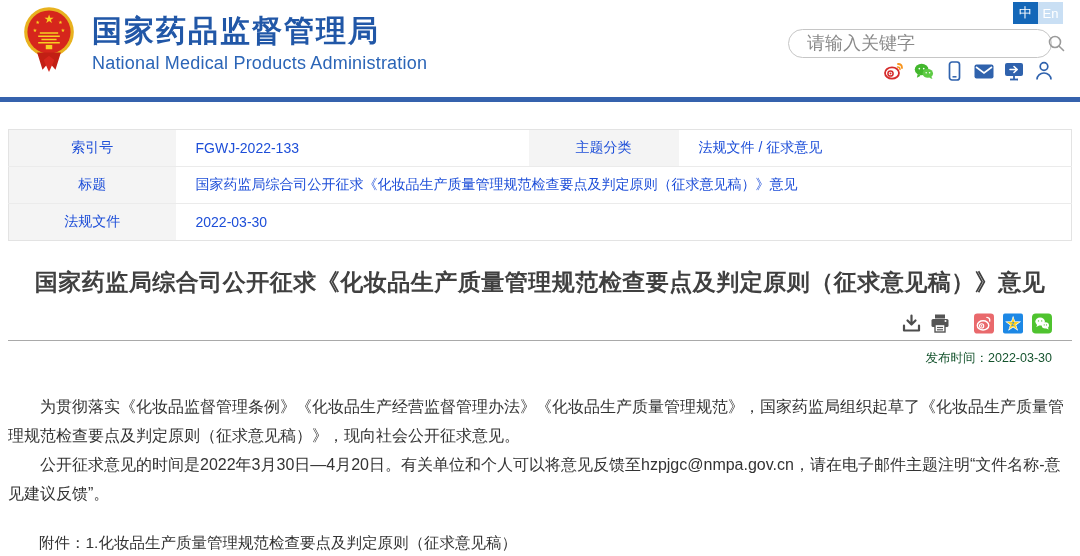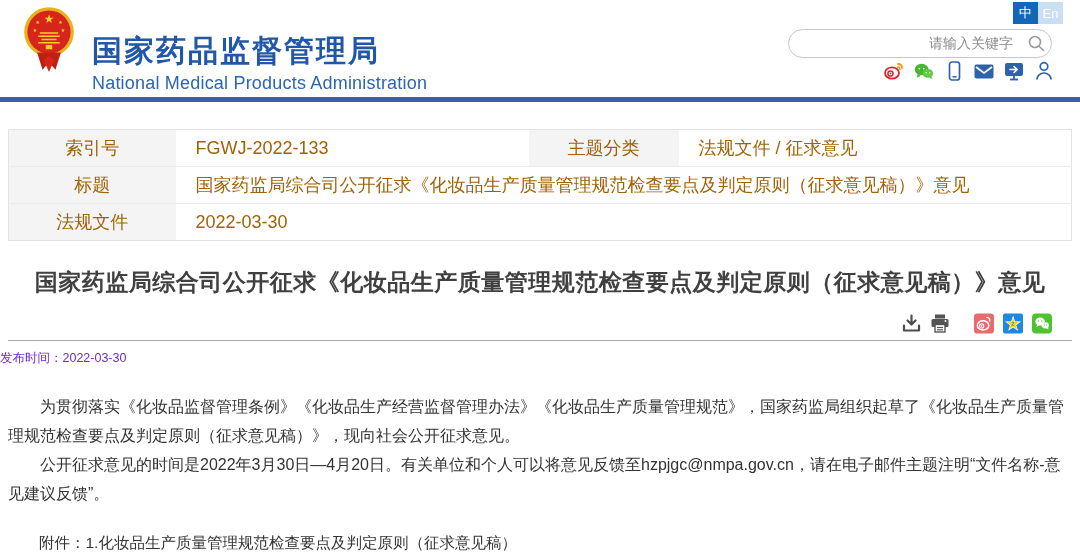--- a/index.html
+++ b/index.html
@@ -2,56 +2,56 @@
 <html lang="zh"><head>
 <meta charset="utf-8">
 <style>
   * { box-sizing: border-box; margin: 0; padding: 0; }
   html,body { width:1080px; height:556px; background:#fff; overflow:hidden;
     font-family:"Liberation Sans","DejaVu Sans",sans-serif; }
   
   .header { position:relative; height:97px; background:#fff; }
   .logo-group { position:absolute; left:22px; top:6px; display:flex; align-items:flex-start; }
   .emblem { width:54px; height:66px; }
-  .site-names { margin-left:16px; padding-top:8px;margin-top:20px; }
+  .site-names { margin-left:16px; padding-top:8px; }
   .site-name { font-size:30px; font-weight:bold; color:#2157a7; letter-spacing:2px; line-height:34px; }
   .site-name-en { font-size:18px; color:#2b65b7; margin-top:5px; letter-spacing:0.2px; }
   .lang-toggle { position:absolute; top:2px; right:17px; display:flex; }
   .lang-btn { width:25px; height:22px; display:flex; align-items:center; justify-content:center;
     font-size:13px; color:#fff; cursor:pointer; }
   .lang-zh { background:#1467b8; }
   .lang-en { background:#c9dff4;text-align:center; }
   .search-pill { position:absolute; top:29px; right:28px; width:264px; height:29px;
     border:1px solid #c6c6c6; border-radius:15px; background:#fff; display:flex; align-items:center; }
   .search-input { flex:1; border:none; outline:none; background:transparent; padding:0 8px 0 18px;
-    font-size:14px; color:#333; font-family:Liberation Mono, monospace;text-align:right; }
+    font-size:18px; color:#333; font-family:Liberation Sans, sans-serif; }
   .search-input::placeholder { color:#8a8a8a; }
   .search-btn { width:30px; height:27px; border:none; background:transparent; cursor:pointer;
     display:flex; align-items:center; justify-content:center; }
   .social-row { position:absolute; top:61px; right:26px; display:flex; gap:10px; align-items:center; }
   .social-icon { width:20px; height:20px; display:flex; align-items:center; justify-content:center; cursor:pointer; }
   
   .blue-bar { height:5px; background:#3562ad; }
   
   .meta-table { width:1064px; margin:27px 8px 17px; border-collapse:collapse;
-    border:1px solid #e3e3e3; font-size:18px; color:#a16207; }
+    border:1px solid #e3e3e3; font-size:14px; color:#1d4ed8; }
   .meta-table td { height:37px; border-bottom:1px solid #ebebeb; }
   .meta-table tr:last-child td { border-bottom:none; }
   .cell-label { background:#f4f4f4; text-align:center; }
   .cell-value { padding-left:20px; background:#fff; }
   
   .article-title { margin:26px 14px 0; text-align:center; font-size:23px; font-weight:600;
     color:#404040; letter-spacing:0.5px; }
   .action-row { display:flex; justify-content:flex-end; align-items:center;
     margin:15px 28px 0 0; gap:9px; }
   .action-btn { width:20px; height:20px; border:none; background:transparent; padding:0;
     cursor:pointer; display:flex; align-items:center; justify-content:center; }
   .action-gap { width:6px; }
   .title-rule { border:none; border-top:1px solid #a9a9a9; margin:7px 8px 0; }
-  .publish-time { text-align:left; margin:9px 28px 0 0; font-size:12.5px; color:#6d28d9; }
+  .publish-time { text-align:right; margin:9px 28px 0 0; font-size:12.5px; color:#14532d; }
   
   .article-body { margin:25px 8px 0; font-size:16px; color:#333; line-height:29px; }
   .article-body p { text-indent:2em; }
   .attachments { margin-top:21px; font-size:15.5px; color:#333; line-height:28px; }
   .att-line1 { margin-left:39px; }
 </style>
 </head>
 <body>
 
 <div class="header">

